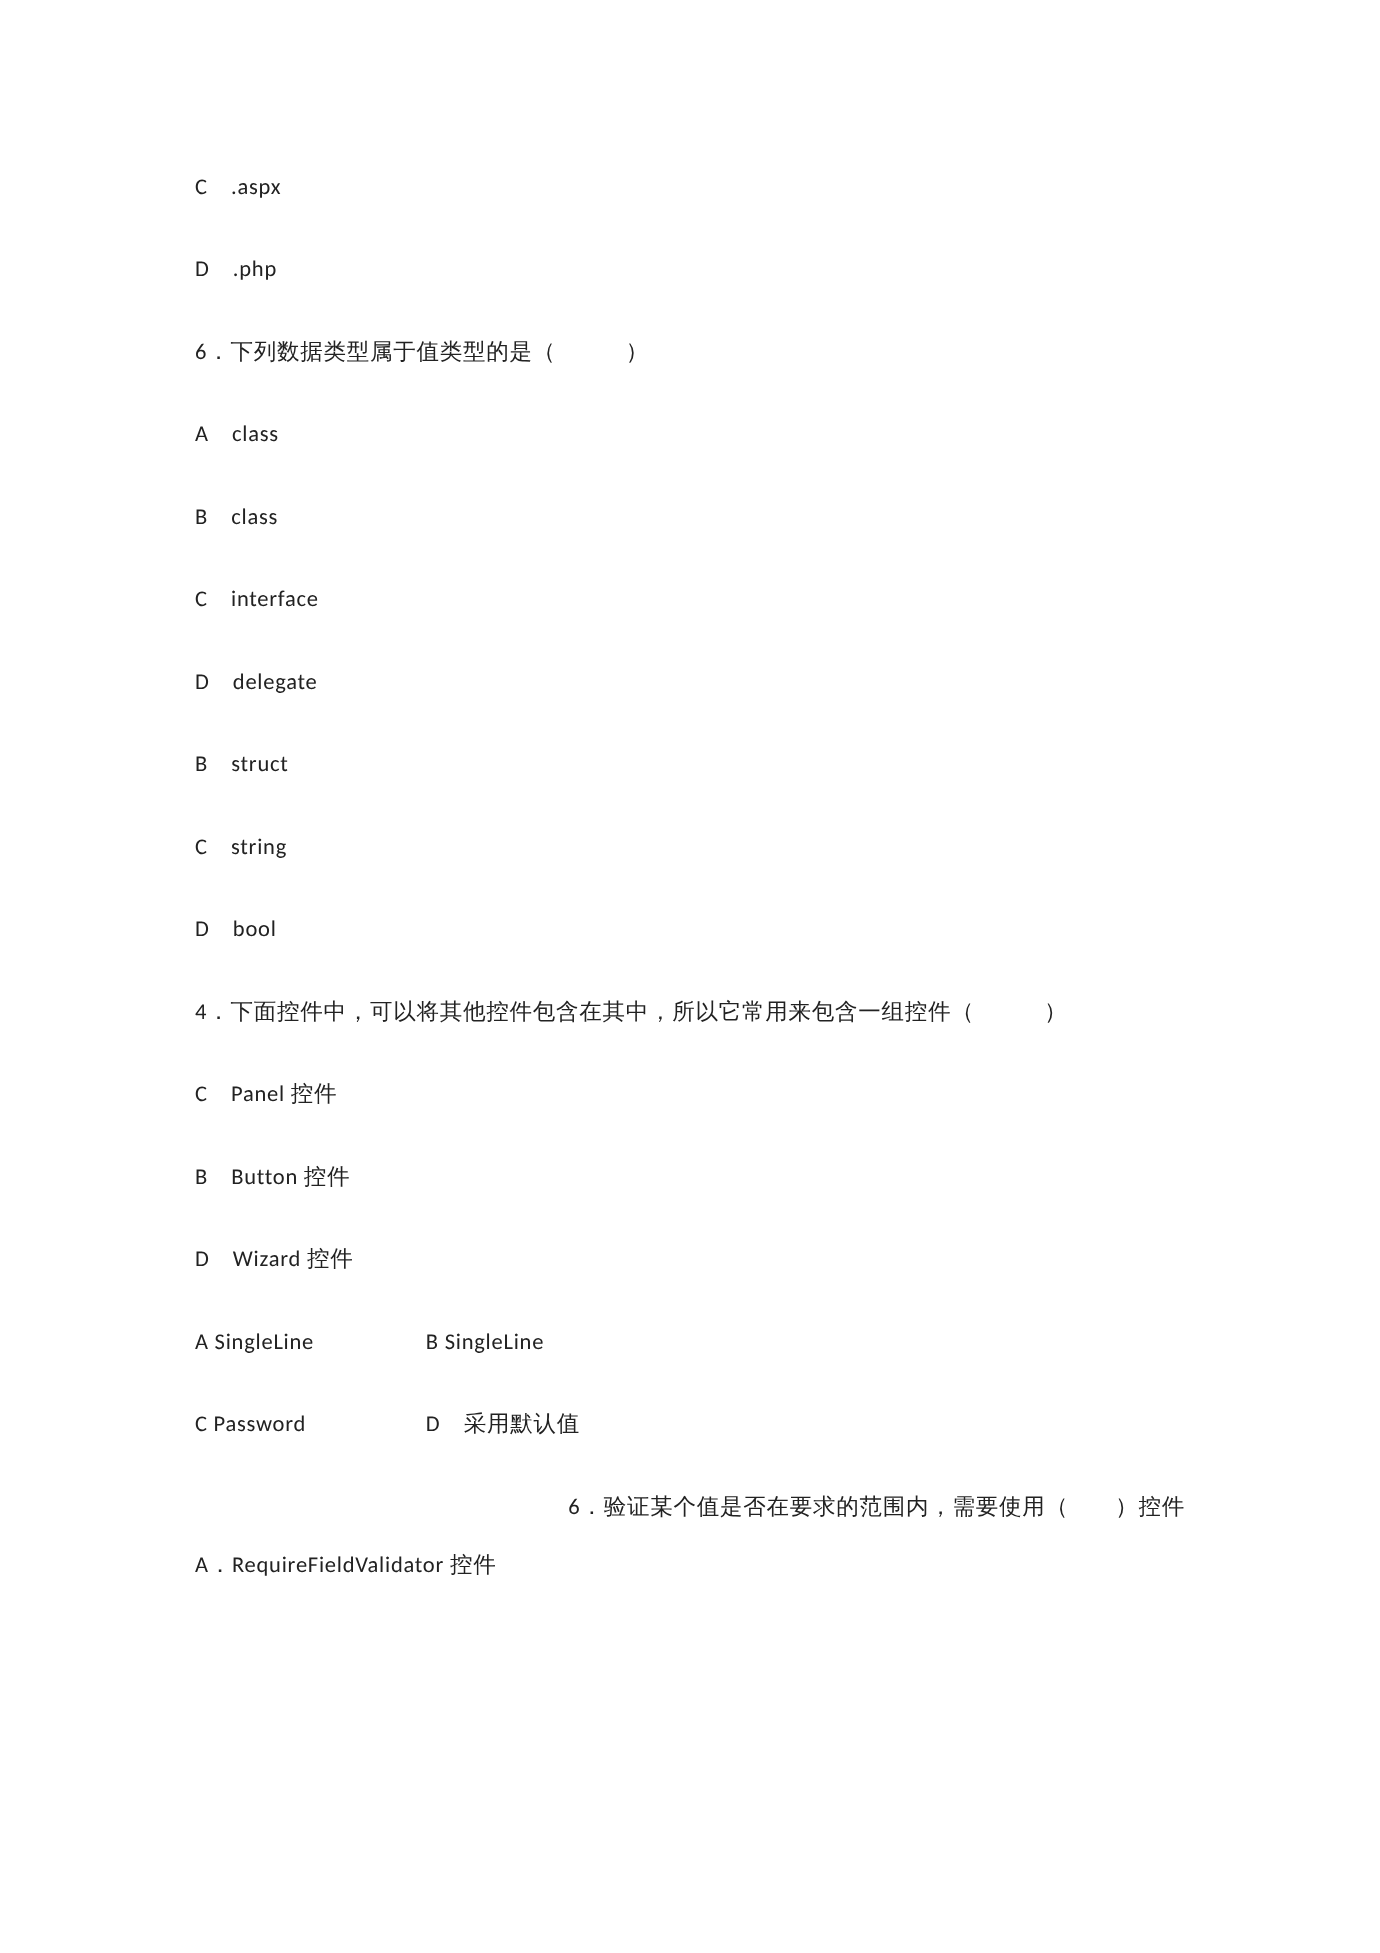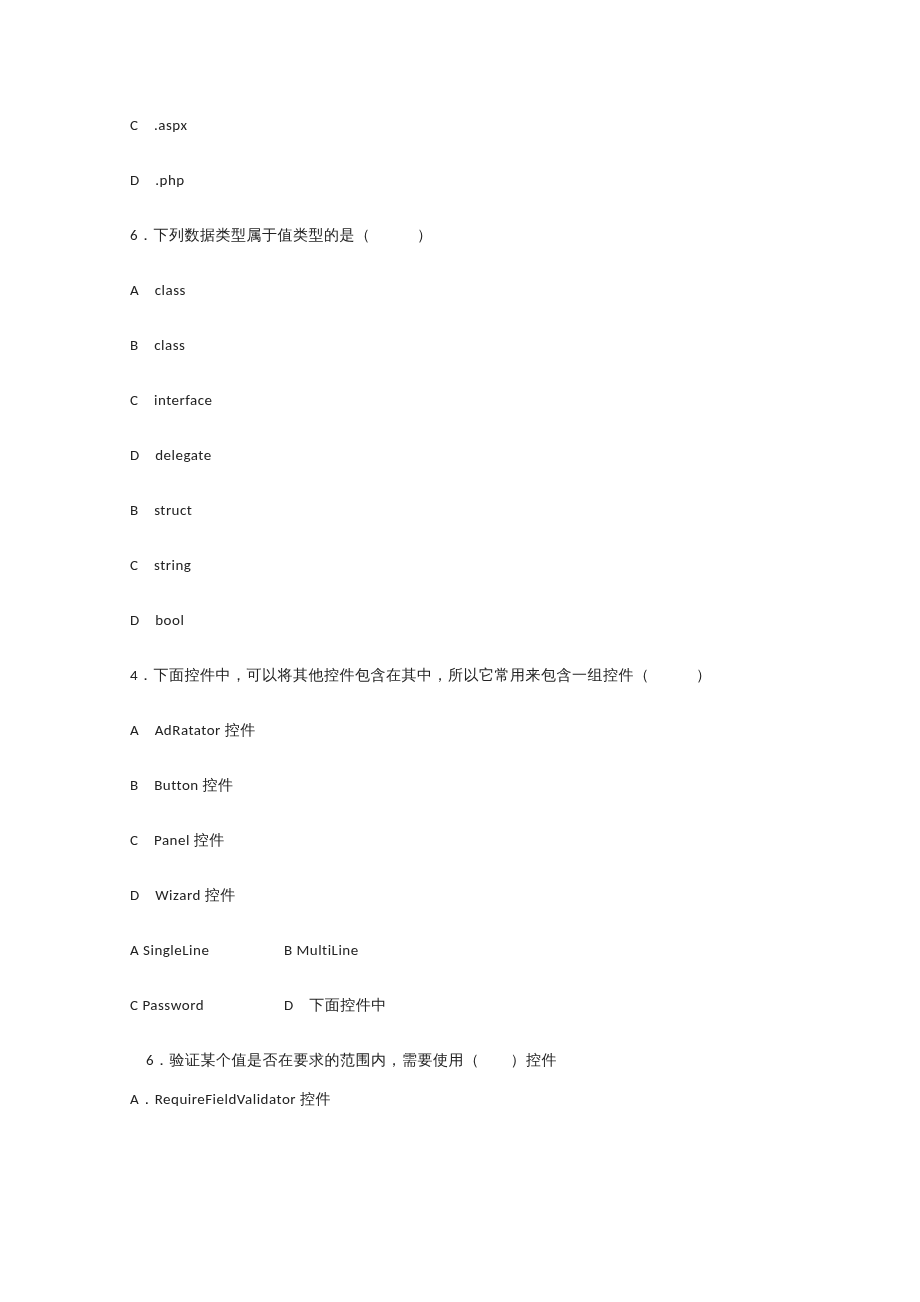--- a/index.html
+++ b/index.html
@@ -19,20 +19,21 @@
   }
   .line {
     margin: 0 0 34px 0;
     line-height: 1.4;
     letter-spacing: 0.5px;
   }
   .line-tight {
     margin: 0 0 18px 16px;
     line-height: 1.4;
     letter-spacing: 0.5px;
+    text-align: right;
   }
   .inline-pair {
     display: inline-block;
     min-width: 150px;
   }
 </style>
 </head>
 <body>
 
 <div class="page">
@@ -44,31 +45,30 @@
   <p class="line">A　class</p>
   <p class="line">B　class</p>
   <p class="line">C　interface</p>
   <p class="line">D　delegate</p>
 
   <p class="line">B　struct</p>
   <p class="line">C　string</p>
   <p class="line">D　bool</p>
 
   <p class="line">4．下面控件中，可以将其他控件包含在其中，所以它常用来包含一组控件（　　　）</p>
-  <p class="line">A　AdRatator 控件</p>
+  <p class="line">C　Panel 控件</p>
   <p class="line">B　Button 控件</p>
-  <p class="line">C　Panel 控件</p>
   <p class="line">D　Wizard 控件</p>
 
 
   <p class="line">
     <span class="inline-pair">A  SingleLine</span>
-    <span>B  MultiLine</span>
+    <span>B  SingleLine</span>
   </p>
   <p class="line">
     <span class="inline-pair">C  Password</span>
-    <span>D　下面控件中</span>
+    <span>D　采用默认值</span>
   </p>
 
   <p class="line-tight">6．验证某个值是否在要求的范围内，需要使用（　　）控件</p>
   <p class="line">A．RequireFieldValidator 控件</p>
 
 </div>
 
 </body></html>

